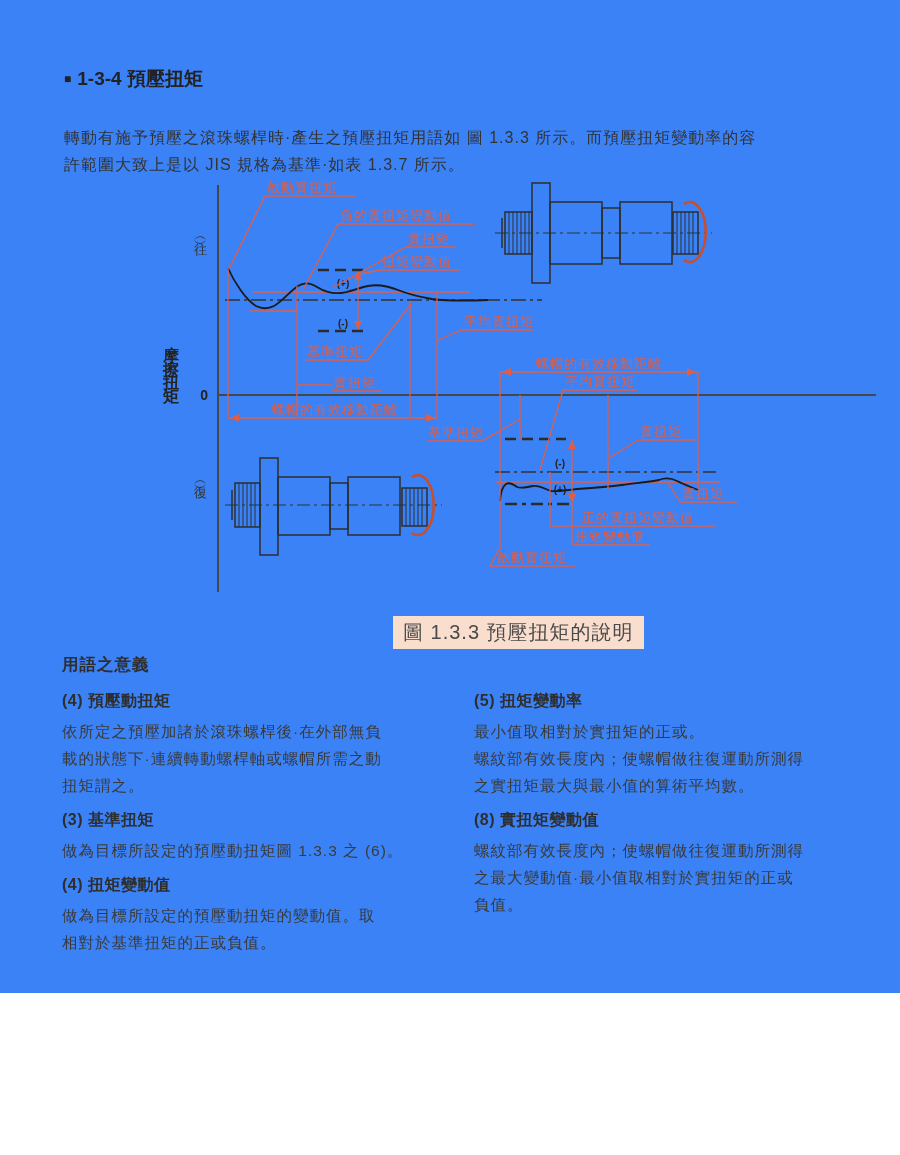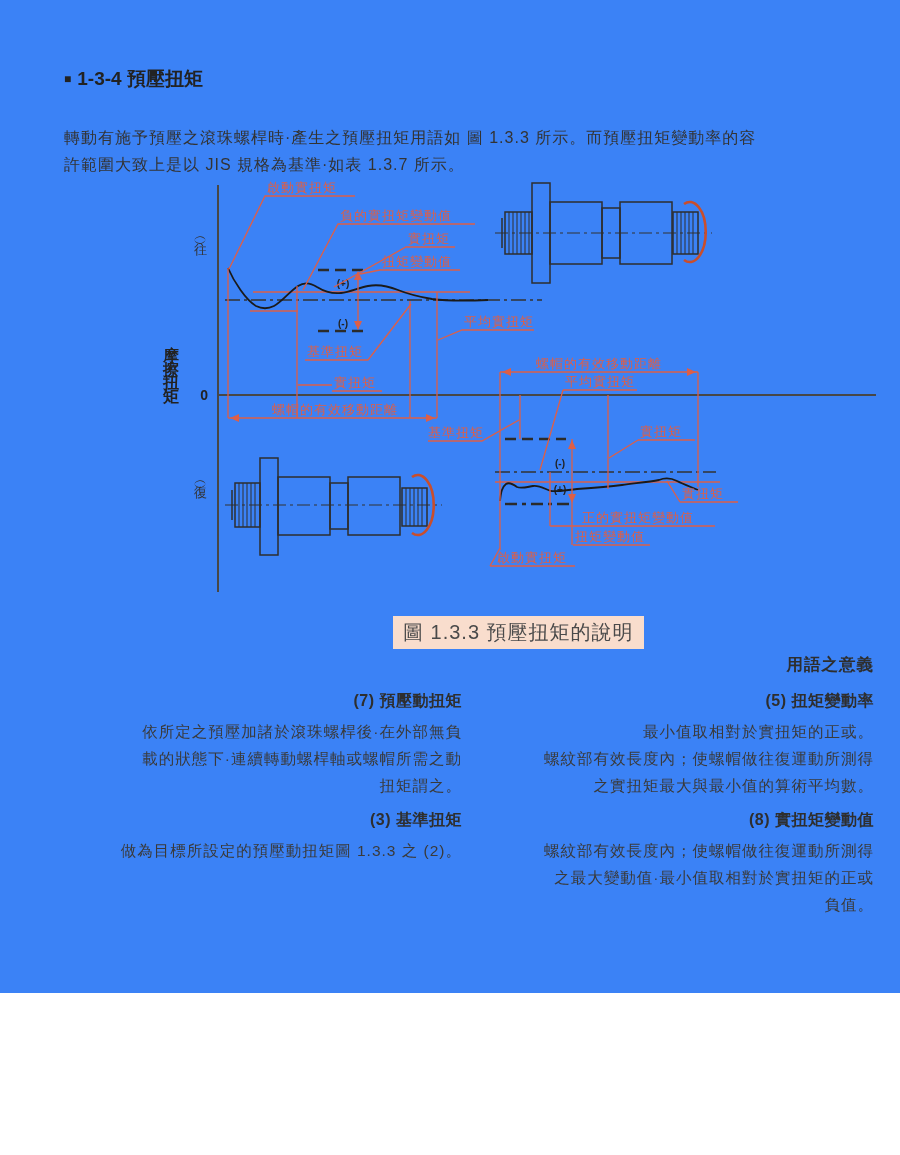--- a/index.html
+++ b/index.html
@@ -9,21 +9,21 @@
   .heading .bullet{font-size:12px;vertical-align:2px;margin-right:6px;}
   .intro{position:absolute;left:64px;top:108px;width:786px;font-size:16px;line-height:27px;
          letter-spacing:1px;white-space:pre-line;color:#333;}
   .diagram{position:absolute;left:150px;top:170px;width:730px;height:445px;}
   .vlabel{position:absolute;writing-mode:vertical-rl;text-orientation:mixed;color:#222;}
   .v-friction{left:10px;top:163px;font-size:16px;font-weight:bold;letter-spacing:14px;}
   .v-fwd{left:41px;top:62px;font-size:13px;color:#333;}
   .v-ret{left:41px;top:306px;font-size:13px;color:#333;}
   .caption{position:absolute;left:393px;top:616px;background:#f9ddcd;color:#4a4a4a;
            font-size:20px;padding:3px 10px;letter-spacing:1px;}
-  .terms{position:absolute;left:62px;top:654px;width:812px;text-align:right;}
+  .terms{position:absolute;left:62px;top:654px;width:812px;}
   .terms-heading{font-size:16.5px;font-weight:600;color:#2e2e2e;margin-bottom:4px;letter-spacing:1px;}
   .cols{display:flex;gap:12px;}
   .col{flex:0 0 400px;}
   .col.right{flex:1;}
   .term-title{font-size:16px;font-weight:600;color:#2e2e2e;margin-top:11px;margin-bottom:6px;letter-spacing:0.5px;}
   .term-body{font-size:15.5px;line-height:27px;letter-spacing:1px;white-space:pre-line;color:#3a3a3a;}
   svg text{font-family:"Liberation Sans",sans-serif;}
   .ann{fill:#dd5f48;font-size:13px;letter-spacing:1px;}
   .sgn{fill:#222;font-size:10px;font-weight:bold;}
   .red{stroke:#dd5f48;stroke-width:1.3;fill:none;}
@@ -173,28 +173,33 @@
     <div class="vlabel v-ret">（復）</div>
   </div>
 
   <div class="caption">圖 1.3.3 預壓扭矩的說明</div>
 
   <div class="terms">
     <div class="terms-heading">用語之意義</div>
     <div class="cols">
       <div class="col">
         <div class="term">
-          <div class="term-title">(7) 預壓動扭矩</div>
+          <div class="term-title">(4) 預壓動扭矩</div>
           <div class="term-body">依所定之預壓加諸於滾珠螺桿後·在外部無負
 載的狀態下·連續轉動螺桿軸或螺帽所需之動
 扭矩謂之。</div>
         </div>
         <div class="term">
           <div class="term-title">(3) 基準扭矩</div>
-          <div class="term-body">做為目標所設定的預壓動扭矩圖 1.3.3 之 (2)。</div>
+          <div class="term-body">做為目標所設定的預壓動扭矩圖 1.3.3 之 (6)。</div>
+        </div>
+        <div class="term">
+          <div class="term-title">(4) 扭矩變動值</div>
+          <div class="term-body">做為目標所設定的預壓動扭矩的變動值。取
+相對於基準扭矩的正或負值。</div>
         </div>
       </div>
       <div class="col right">
         <div class="term">
           <div class="term-title">(5) 扭矩變動率</div>
           <div class="term-body">最小值取相對於實扭矩的正或。</div>
         </div>
         <div class="term">
           <div class="term-body">螺紋部有效長度內；使螺帽做往復運動所測得
 之實扭矩最大與最小值的算術平均數。</div>

